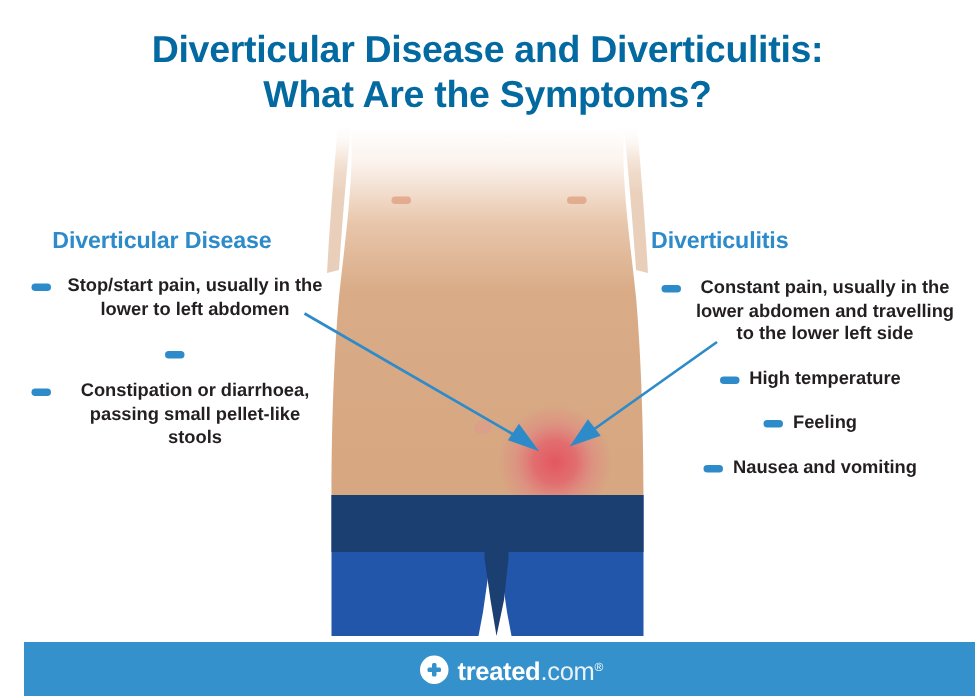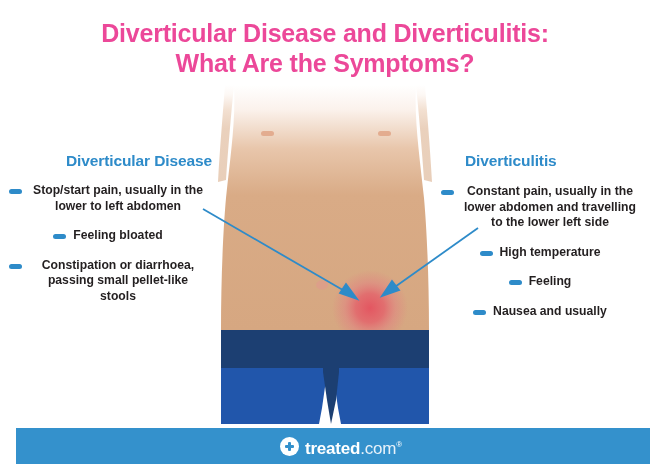--- a/index.html
+++ b/index.html
@@ -17,21 +17,21 @@
     -webkit-font-smoothing: antialiased;
   }
 
   
   .title {
     position: absolute;
     top: 18px;
     left: 0;
     width: 650px;
     text-align: center;
-    color: #ec4899;
+    color: #0369a1;
     font-size: 25px;
     font-weight: bold;
     line-height: 30px;
     letter-spacing: -0.2px;
   }
   .title .line2 { display: block; }
 
   
   .body-art {
     position: absolute;
@@ -42,31 +42,30 @@
     pointer-events: none;
   }
 
   
   .col-head {
     position: absolute;
     color: #2e8bc9;
     font-size: 15.5px;
     font-weight: bold;
     letter-spacing: -0.1px;
-    padding-left: 31px;
   }
   .col-head.left  { left: 0;   top: 152px; width: 216px; text-align: center; }
   .col-head.right { left: 434px; top: 152px; width: 216px; text-align: left; }
 
   
   .bullets {
     position: absolute;
     width: 216px;
   }
-  .bullets.left  { left: 0;   top: 183px; }
+  .bullets.left  { left: 12px;   top: 183px; }
   .bullets.right { left: 432px; top: 184px; }
 
   .bullet-item {
     display: flex;
     align-items: flex-start;
     justify-content: center;
     margin-bottom: 14px;
   }
   .bullet-dash {
     flex: 0 0 auto;
@@ -224,21 +223,20 @@
   </svg>
 
   <div class="col-head left">Diverticular Disease</div>
   <div class="bullets left">
     <div class="bullet-item">
       <span class="bullet-dash"></span>
       <span class="bullet-text">Stop/start pain, usually in the lower to left abdomen</span>
     </div>
     <div class="bullet-item">
       <span class="bullet-dash"></span>
-      <span class="bullet-text">Feeling bloated</span>
     </div>
     <div class="bullet-item">
       <span class="bullet-dash"></span>
       <span class="bullet-text">Constipation or diarrhoea, passing small pellet-like stools</span>
     </div>
   </div>
 
   <div class="col-head right">Diverticulitis</div>
   <div class="bullets right">
     <div class="bullet-item">
@@ -248,21 +246,21 @@
     <div class="bullet-item">
       <span class="bullet-dash"></span>
       <span class="bullet-text">High temperature</span>
     </div>
     <div class="bullet-item">
       <span class="bullet-dash"></span>
       <span class="bullet-text">Feeling</span>
     </div>
     <div class="bullet-item">
       <span class="bullet-dash"></span>
-      <span class="bullet-text">Nausea and usually</span>
+      <span class="bullet-text">Nausea and vomiting</span>
     </div>
   </div>
 
   <div class="footer">
     <div class="logo-wrap">
       <span class="logo-mark"></span>
       <span class="logo-text"><span>treated</span><span class="tld">.com</span><span class="logo-reg">®</span></span>
     </div>
   </div>
 

